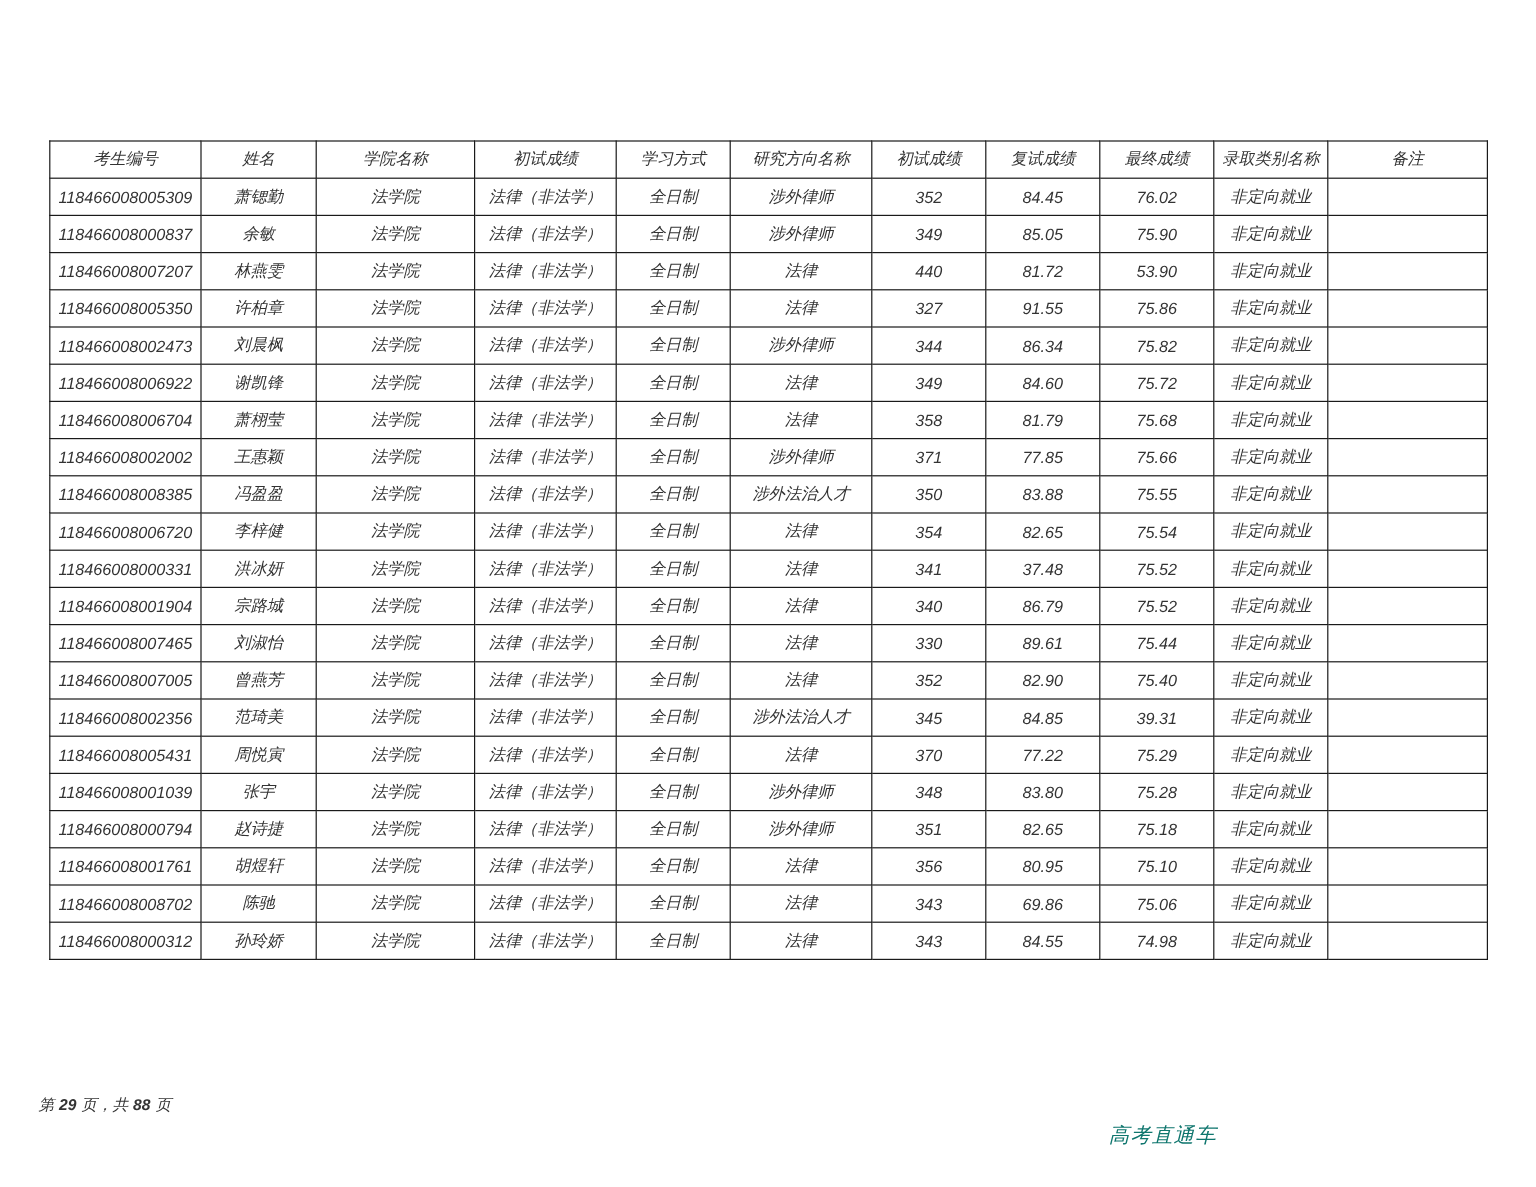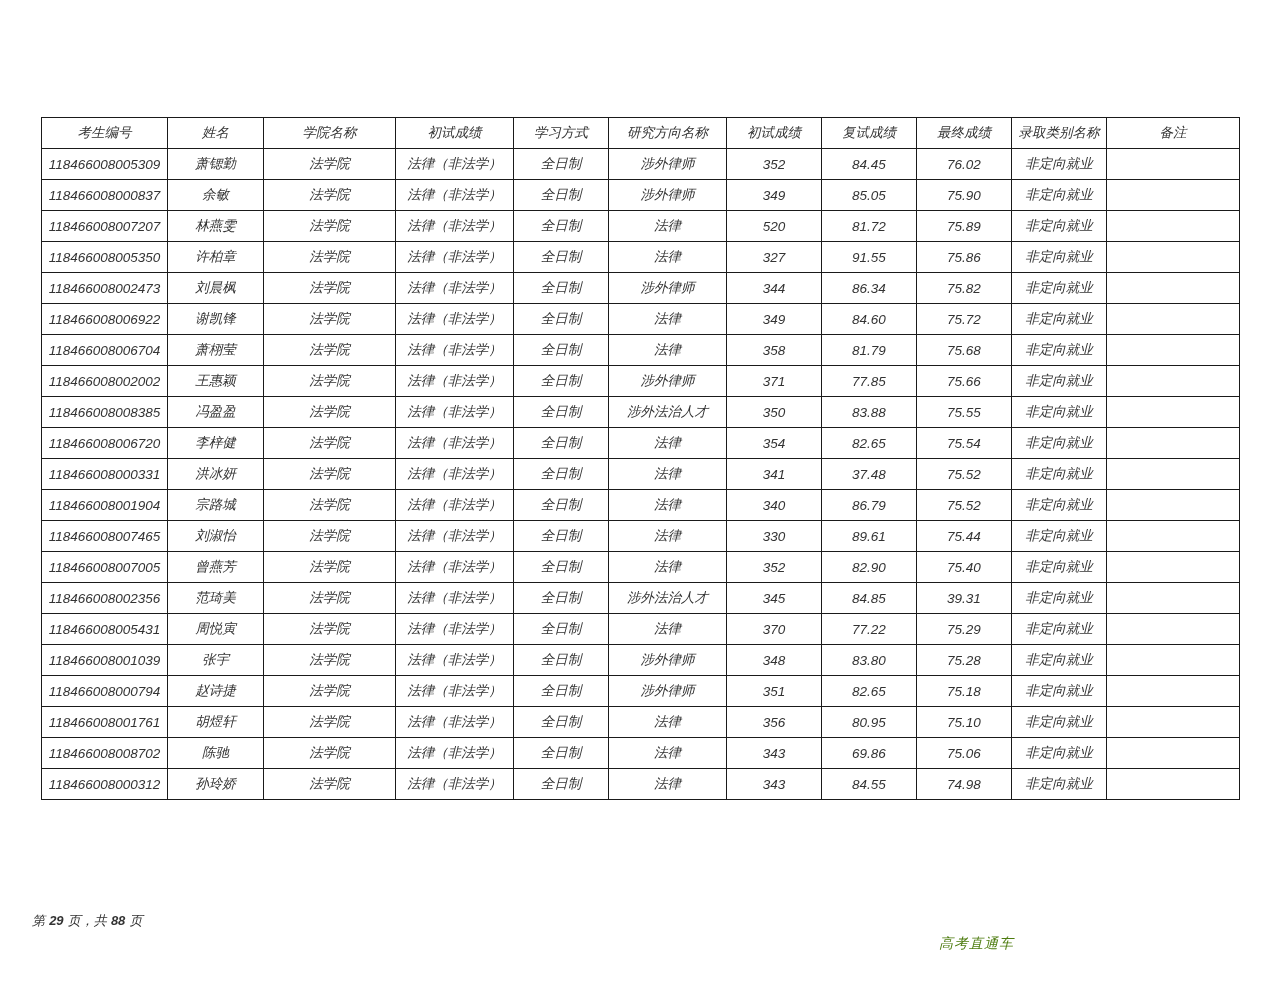--- a/index.html
+++ b/index.html
@@ -74,22 +74,22 @@
     .footer-page .n {
       font-family: "Liberation Sans", "DejaVu Sans", sans-serif;
       font-weight: bold;
       font-size: 13px;
     }
     .watermark {
       position: absolute;
       right: 30px;
       top: 935px;
       font-family: "DejaVu Sans", "Liberation Sans", sans-serif;
-      font-size: 14px;
-      color: #4d7c0f;
+      font-size: 17px;
+      color: #0f766e;
       letter-spacing: 1px;
     }
   </style>
 </head>
 <body>
 
 <div class="page">
   <table class="admit">
     <colgroup>
       <col style="width:126px">
@@ -146,23 +146,23 @@
           <td>非定向就业</td>
           <td></td>
         </tr>
         <tr>
           <td class="id">118466008007207</td>
           <td>林燕雯</td>
           <td>法学院</td>
           <td>法律（非法学）</td>
           <td>全日制</td>
           <td>法律</td>
-          <td class="num">520</td>
+          <td class="num">440</td>
           <td class="num">81.72</td>
-          <td class="num">75.89</td>
+          <td class="num">53.90</td>
           <td>非定向就业</td>
           <td></td>
         </tr>
         <tr>
           <td class="id">118466008005350</td>
           <td>许柏章</td>
           <td>法学院</td>
           <td>法律（非法学）</td>
           <td>全日制</td>
           <td>法律</td>

